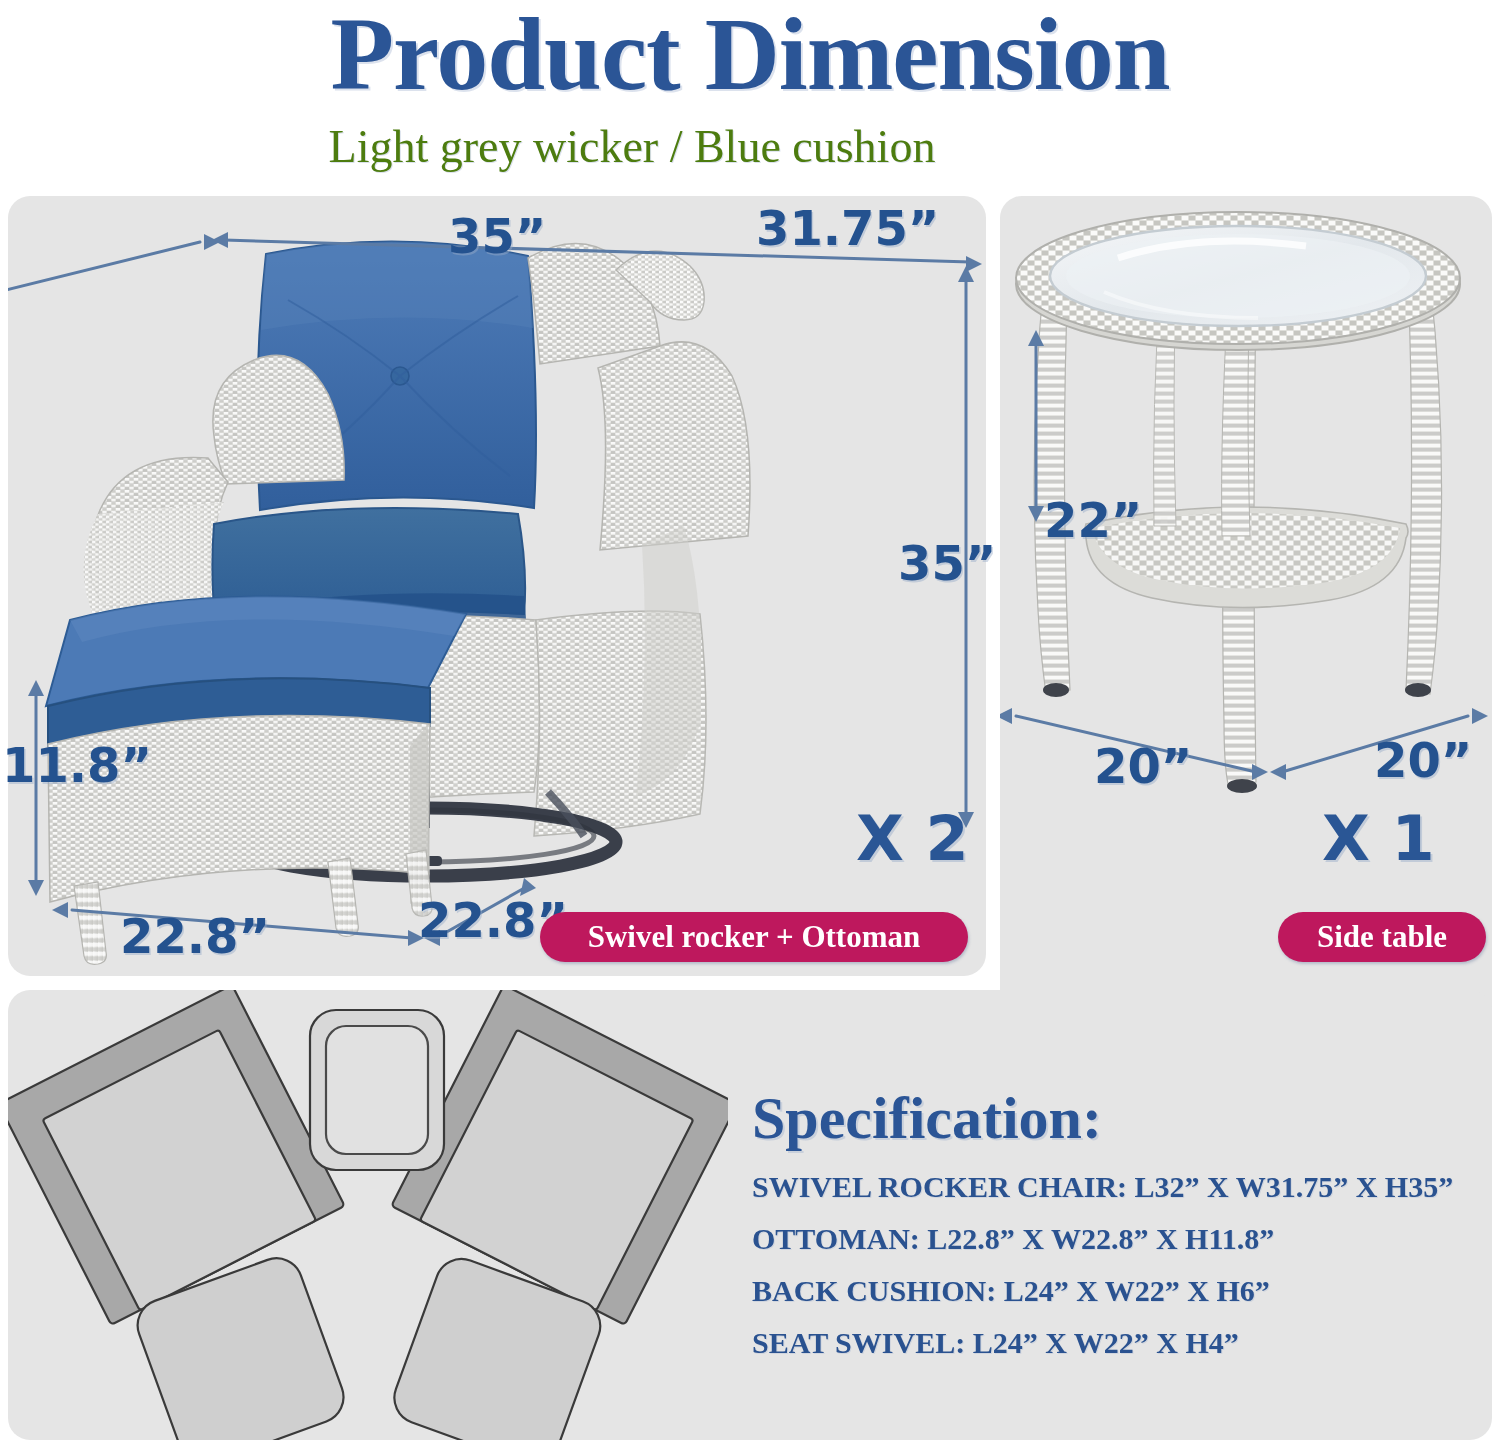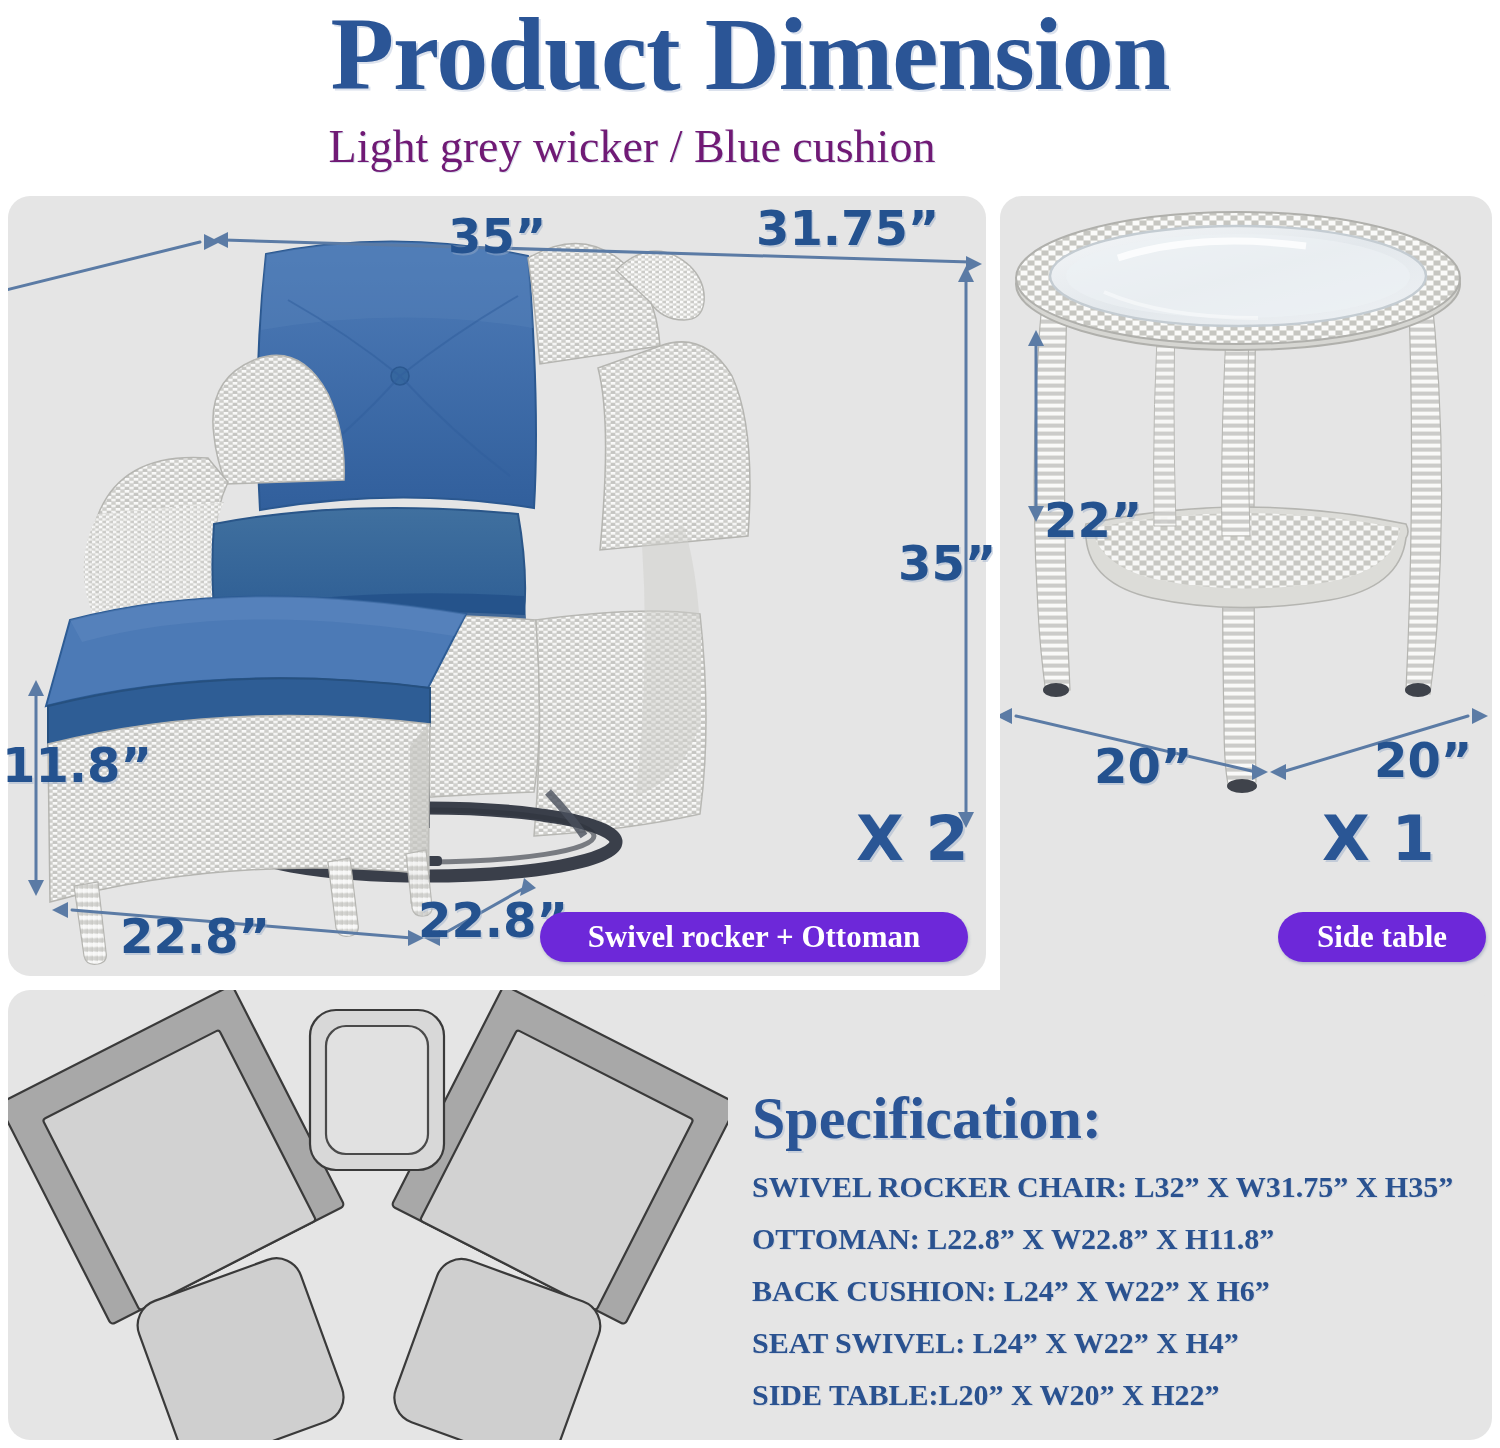--- a/index.html
+++ b/index.html
@@ -21,21 +21,21 @@
     letter-spacing: -1px;
     color: #2b5596;
     text-shadow: 2px 2px 0 rgba(140,160,195,.30);
     white-space: nowrap;
   }
   #subtitle {
     position: absolute; top: 120px; left: 0; width: 1264px;
     text-align: center;
     font-family: "Liberation Serif", serif;
     font-size: 46px;
-    color: #701a75;
+    color: #4d7c0f;
     text-shadow: 1px 1px 0 rgba(150,170,200,.35);
     white-space: nowrap;
   }
 
   
   .panel {
     position: absolute;
     background: #e5e5e5;
     border-radius: 22px;
   }
@@ -62,21 +62,21 @@
     font-weight: bold;
     font-size: 62px;
     color: #2a5695;
     text-shadow: 2px 2px 0 rgba(150,170,200,.45);
     white-space: nowrap; line-height: 1;
   }
 
   
   .pill {
     position: absolute;
-    background: #6d28d9;
+    background: #be185d;
     color: #ffffff;
     border-radius: 40px;
     font-family: "Liberation Serif", serif;
     font-weight: bold;
     display: flex; align-items: center; justify-content: center;
     white-space: nowrap;
     box-shadow: 1px 2px 3px rgba(90,110,150,.35);
   }
   #pill-chair { left: 540px; top: 912px; width: 428px; height: 50px; font-size: 31px; }
   #pill-table { left: 1278px; top: 912px; width: 208px; height: 50px; font-size: 31px; }
@@ -349,14 +349,13 @@
     </g>
   </svg>
 </div>
 
 <div id="spec-title">Specification:</div>
 <div id="spec-list">
   <div class="spec-line">SWIVEL ROCKER CHAIR: L32” X W31.75” X H35”</div>
   <div class="spec-line">OTTOMAN: L22.8” X W22.8” X H11.8”</div>
   <div class="spec-line">BACK CUSHION: L24” X W22” X H6”</div>
   <div class="spec-line">SEAT SWIVEL: L24” X W22” X H4”</div>
-  <div class="spec-line">SIDE TABLE:L20” X W20” X H22”</div>
 </div>
 
 </body></html>

